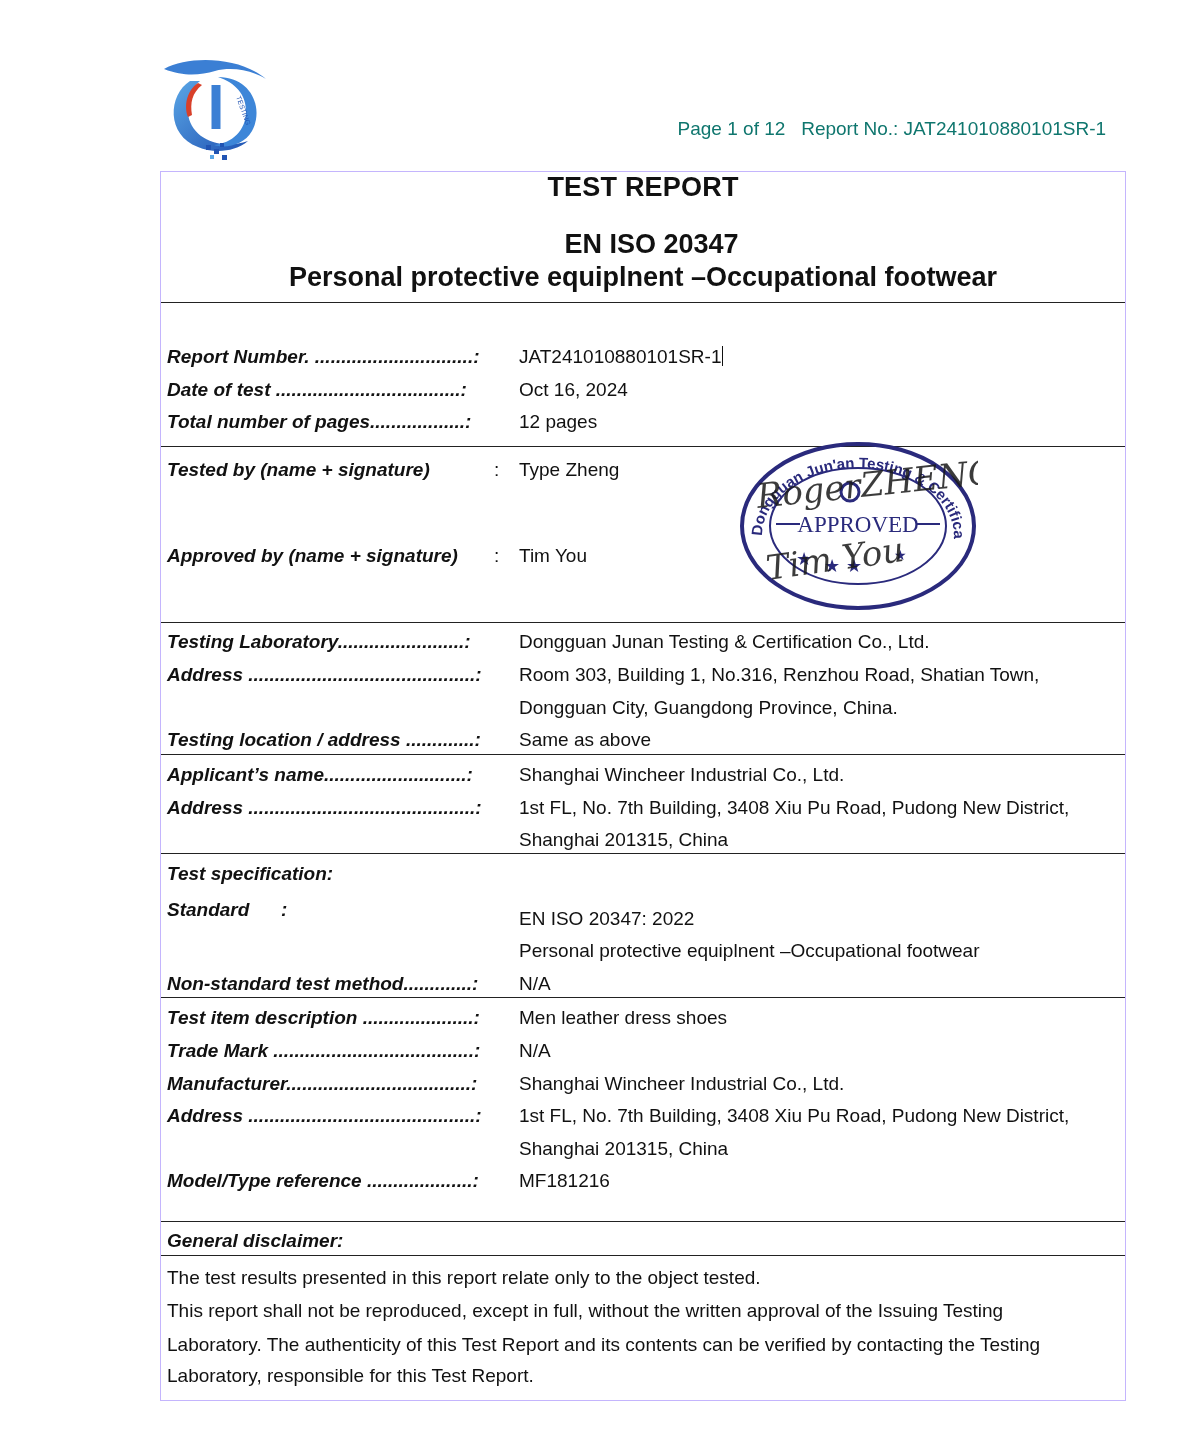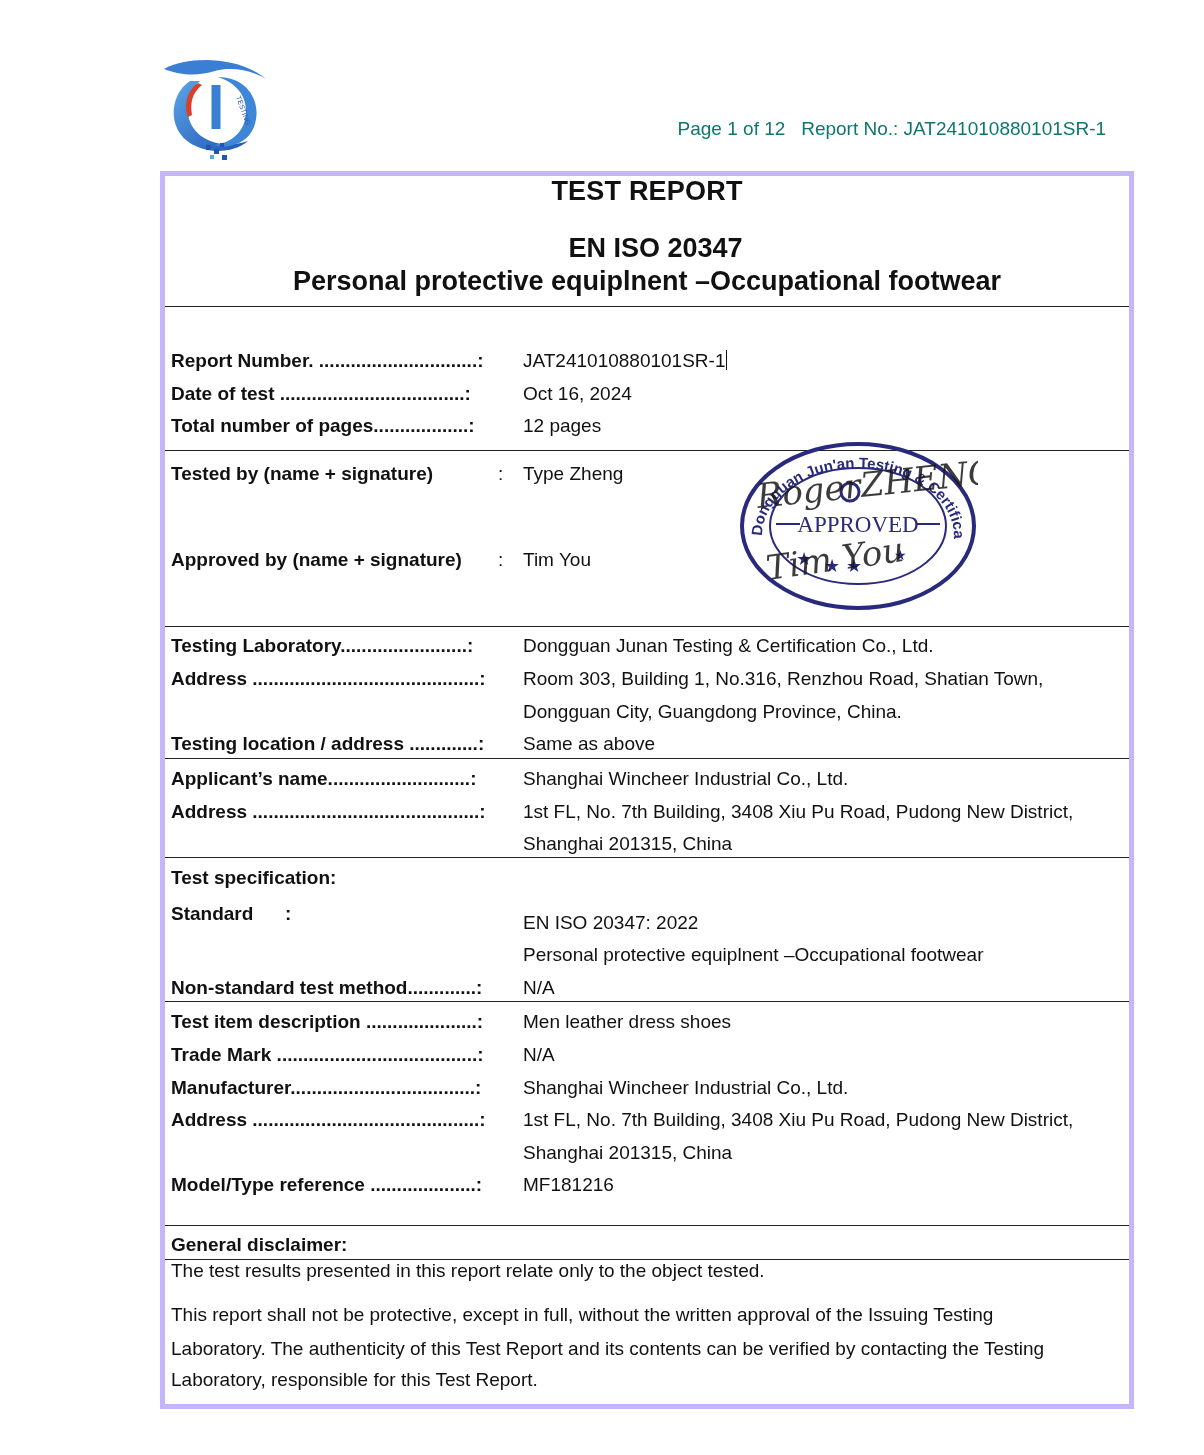--- a/index.html
+++ b/index.html
@@ -1,27 +1,27 @@
 <!DOCTYPE html>
 <html><head>
 <meta charset="utf-8">
 <style>
   html, body { margin: 0; padding: 0; background: #ffffff; }
   body { width: 1204px; height: 1455px; position: relative; font-family: "Liberation Sans", sans-serif; color: #111; overflow: hidden; }
   .logo { position: absolute; left: 160px; top: 55px; width: 110px; height: 108px; }
   .page-header { position: absolute; left: 667px; top: 96px; font-size: 19px; color: #0f766e; white-space: pre; }
-  .report { position: absolute; left: 160px; top: 171px; width: 964px; border: 5px solid #c4b5fd; box-sizing: content-box; }
+  .report { position: absolute; left: 160px; top: 171px; width: 964px; border: 1px solid #c4b5fd; box-sizing: content-box; }
   .title-block { height: 130px; border-bottom: 1px solid #222; text-align: center; position: relative; }
   .t-main { position: absolute; left: 0; right: 0; top: 0px; font-size: 27px; font-weight: bold; letter-spacing: 0.2px; }
   .t-std { position: absolute; left: 17px; right: 0; top: 57px; font-size: 27px; font-weight: bold; }
   .t-sub { position: absolute; left: 0; right: 0; top: 90px; font-size: 27px; font-weight: bold; }
   .section { border-bottom: 1px solid #222; position: relative; }
   .section:last-child { border-bottom: none; }
   .row { position: absolute; left: 6px; right: 0; font-size: 19px; white-space: nowrap; }
-  .lbl { position: absolute; left: 0; font-weight: bold; width: 340px; }
+  .lbl { position: absolute; left: 0; font-weight: bold; width: 340px; font-style: italic; }
   .val { position: absolute; left: 352px; }
   .stamp { position: absolute; left: 738px; top: 440px; width: 240px; height: 172px; pointer-events: none; }
   .disc-text { position: absolute; left: 6px; font-size: 19px; white-space: nowrap; }
   .cursor { display: inline-block; width: 1px; height: 20px; background: #111; vertical-align: -3px; margin-left: 1px; }
 </style>
 </head>
 <body>
 
 <div class="logo">
   <svg width="110" height="108" viewBox="0 0 110 108">
@@ -162,22 +162,22 @@
     </div>
   </div>
 
   <div class="section" style="height:33px">
     <div class="row" style="top:8px">
       <span class="lbl">General disclaimer:</span>
     </div>
   </div>
 
   <div class="section" style="height:144px">
-    <div class="disc-text" style="top:0">The test results presented in this report relate only to the object tested.</div>
-    <div class="disc-text" style="top:44px">This report shall not be protective, except in full, without the written approval of the Issuing Testing</div>
+    <div class="disc-text" style="top:11px">The test results presented in this report relate only to the object tested.</div>
+    <div class="disc-text" style="top:44px">This report shall not be reproduced, except in full, without the written approval of the Issuing Testing</div>
     <div class="disc-text" style="top:78px">Laboratory. The authenticity of this Test Report and its contents can be verified by contacting the Testing</div>
     <div class="disc-text" style="top:109px">Laboratory, responsible for this Test Report.</div>
   </div>
 </div>
 
 <div class="stamp">
   <svg width="240" height="172" viewBox="0 0 240 172">
     <defs>
       <path id="ringPath" d="M 24 96 A 96 68 0 0 1 216 96"></path>
     </defs>

